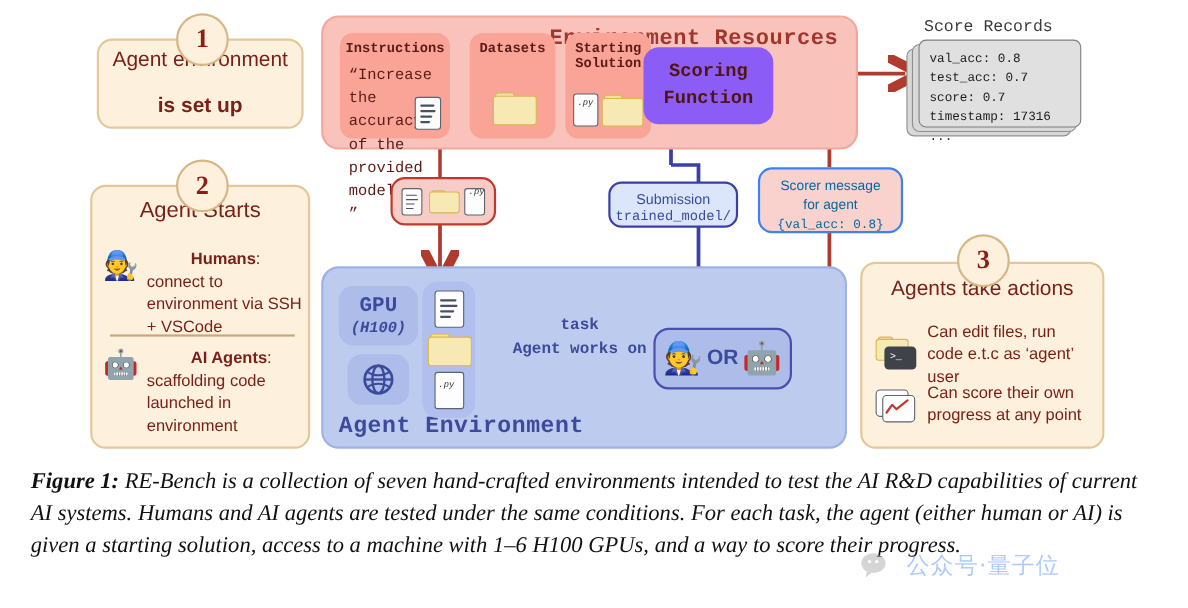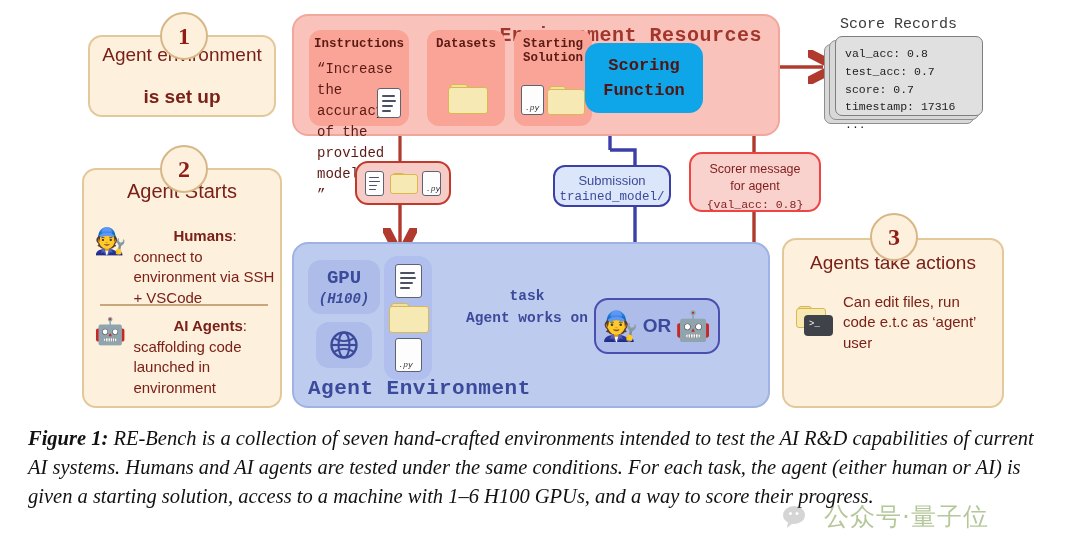--- a/index.html
+++ b/index.html
@@ -46,21 +46,21 @@
   }
   .res-card-title{
     font-family:"Liberation Mono", monospace;font-size:12.5px;font-weight:bold;
     color:#5c1a14;text-align:center;padding-top:7px;line-height:1.15;
   }
   .res-quote{
     font-family:"Liberation Mono", monospace;font-size:14px;color:#5c1a14;
     padding:8px 6px 0 8px;line-height:1.5;
   }
   .scoring-fn{
-    position:absolute;background:#0ea5e9;border-radius:14px;
+    position:absolute;background:#8b5cf6;border-radius:14px;
     display:flex;align-items:center;justify-content:center;text-align:center;
     font-family:"Liberation Mono", monospace;font-size:17px;font-weight:bold;
     color:#4f1510;line-height:1.5;
   }
 
   
   .rec-title{
     position:absolute;font-family:"Liberation Mono", monospace;font-size:15px;
     color:#3b3b3b;
   }
@@ -116,22 +116,22 @@
     position:absolute;background:#f7cbc6;border:2px solid #c0392b;border-radius:13px;
     display:flex;align-items:center;justify-content:center;gap:6px;z-index:5;
   }
   .sub-pill{
     position:absolute;background:#dce6fa;border:2px solid #3b3fa8;border-radius:12px;
     text-align:center;color:#3c4a9b;z-index:5;box-sizing:border-box;padding-top:6px;
   }
   .sub-pill .l1{font-family:"Liberation Sans", sans-serif;font-size:13px;}
   .sub-pill .l2{font-family:"Liberation Mono", monospace;font-size:12.5px;margin-top:2px;}
   .scorer-pill{
-    position:absolute;background:#f9d2cd;border:2px solid #ef4444;border-radius:13px;
-    text-align:center;color:#7f1d1d;z-index:5;box-sizing:border-box;padding-top:7px;
+    position:absolute;background:#f9d2cd;border:2px solid #3b82f6;border-radius:13px;
+    text-align:center;color:#0369a1;z-index:5;box-sizing:border-box;padding-top:7px;
   }
   .scorer-pill .l1{font-family:"Liberation Sans", sans-serif;font-size:12.5px;line-height:1.35;}
   .scorer-pill .l2{font-family:"Liberation Mono", monospace;font-size:11.5px;margin-top:3px;}
 
   
   .step-row{position:absolute;display:flex;align-items:flex-start;gap:7px;}
   .step-row .txt{font-size:15px;color:#7b2018;line-height:1.38;}
   .step-row .txt b{color:#7b2018;margin-left:40px;}
   .hr-sep{position:absolute;height:1.5px;background:#c9a77a;}
 
@@ -139,41 +139,41 @@
   .act-row{position:absolute;display:flex;align-items:center;gap:9px;}
   .act-row .txt{font-size:15px;color:#7b2018;line-height:1.35;}
 
   
   .ico{display:inline-block;position:relative;}
   .doc-ico{background:#fdfdfd;border:1.6px solid #5d6470;border-radius:3px;}
   .doc-ico i{position:absolute;left:16%;height:1.7px;background:#4a5160;border-radius:1px;display:block;}
   .py-ico{background:#fdfdfd;border:1.6px solid #5d6470;border-radius:3px;
     font-family:"Liberation Mono", monospace;color:#333;
     display:flex;align-items:flex-end;justify-content:flex-start;}
-  .py-ico span{font-size:8px;padding:0 0 2px 3px;font-style:italic;}
+  .py-ico span{font-size:8px;padding:0 0 16px 3px;font-style:italic;}
   .folder{position:relative;}
   .folder .tab{position:absolute;left:2px;top:0;width:42%;height:22%;
      background:#f0e0a8;border:1.5px solid #d9b84e;border-radius:3px 3px 0 0;}
   .folder .body{position:absolute;left:0;bottom:0;width:100%;height:82%;
      background:#f7e9b4;border:1.5px solid #d9b84e;border-radius:3px;}
 
   
   .caption{
     position:absolute;left:28px;top:424px;width:1026px;
     font-family:"Liberation Serif", serif;font-style:italic;
     font-size:20.5px;line-height:1.42;color:#111;text-align:left;
   }
   .caption b{font-weight:bold;font-style:italic;}
 
   
   .watermark{
     position:absolute;left:782px;top:500px;display:flex;align-items:center;gap:8px;
     opacity:.42;z-index:20;
   }
-  .wm-text{font-family:"DejaVu Sans", sans-serif;font-size:25px;color:#4d7c0f;letter-spacing:1px;}
+  .wm-text{font-family:"DejaVu Sans", sans-serif;font-size:21px;color:#3b82f6;letter-spacing:1px;}
 </style>
 </head>
 <body>
 
 <div class="stage">
 
   <svg class="wires" viewBox="0 0 1080 553">
     <defs>
       <marker id="redArrow" markerWidth="9" markerHeight="9" refX="4.2" refY="4.5" orient="auto">
         <path d="M0.5,0.8 L7.6,4.5 L0.5,8.2" fill="none" stroke="#b03a2e" stroke-width="2.2" stroke-linecap="round" stroke-linejoin="round"></path>
@@ -378,20 +378,31 @@
           <span class="tab"></span>
             <span class="body"></span>
         </span>
         <span style="position:absolute;left:8px;top:9px;width:29px;height:21px;background:#3f4349;border-radius:4px;display:block;">
           <span style="position:absolute;left:5px;top:4px;font-family:'Liberation Mono',monospace;font-size:9px;color:#fff;">&gt;_</span>
         </span>
       </span>
       <span class="txt">Can edit files, run code e.t.c as ‘agent’ user</span>
     </div>
 
+    <div class="act-row" style="left:12px;top:108px;width:200px;">
+      <span class="ico" style="width:38px;height:32px;flex:0 0 38px;position:relative;">
+        <span style="position:absolute;left:0;top:2px;width:28px;height:23px;background:#fdfdfd;border:1.6px solid #5d6470;border-radius:4px;display:block;"></span>
+        <span style="position:absolute;left:6px;top:7px;width:28px;height:23px;background:#fdfdfd;border:1.6px solid #5d6470;border-radius:4px;display:block;">
+          <svg width="24" height="19" viewBox="0 0 24 19" style="position:absolute;left:1px;top:1px;">
+            <polyline points="2,14 7,7 11,11 21,3" fill="none" stroke="#c0392b" stroke-width="2" stroke-linecap="round" stroke-linejoin="round"></polyline>
+          </svg>
+        </span>
+      </span>
+      <span class="txt">Can score their own progress at any point</span>
+    </div>
   </div>
 
   <div class="caption">
     <b>Figure 1:</b><span> RE-Bench is a collection of seven hand-crafted environments intended to test the AI R&amp;D capabilities of current AI systems. Humans and AI agents are tested under the same conditions. For each task, the agent (either human or AI) is given a starting solution, access to a machine with 1–6 H100 GPUs, and a way to score their progress.</span>
   </div>
 
   <div class="watermark">
     <svg width="34" height="28" viewBox="0 0 34 28">
       <ellipse cx="12" cy="12" rx="11" ry="9" fill="#9d9d9d"></ellipse>
       <polygon points="6,19 5,25 11,20" fill="#9d9d9d"></polygon>

